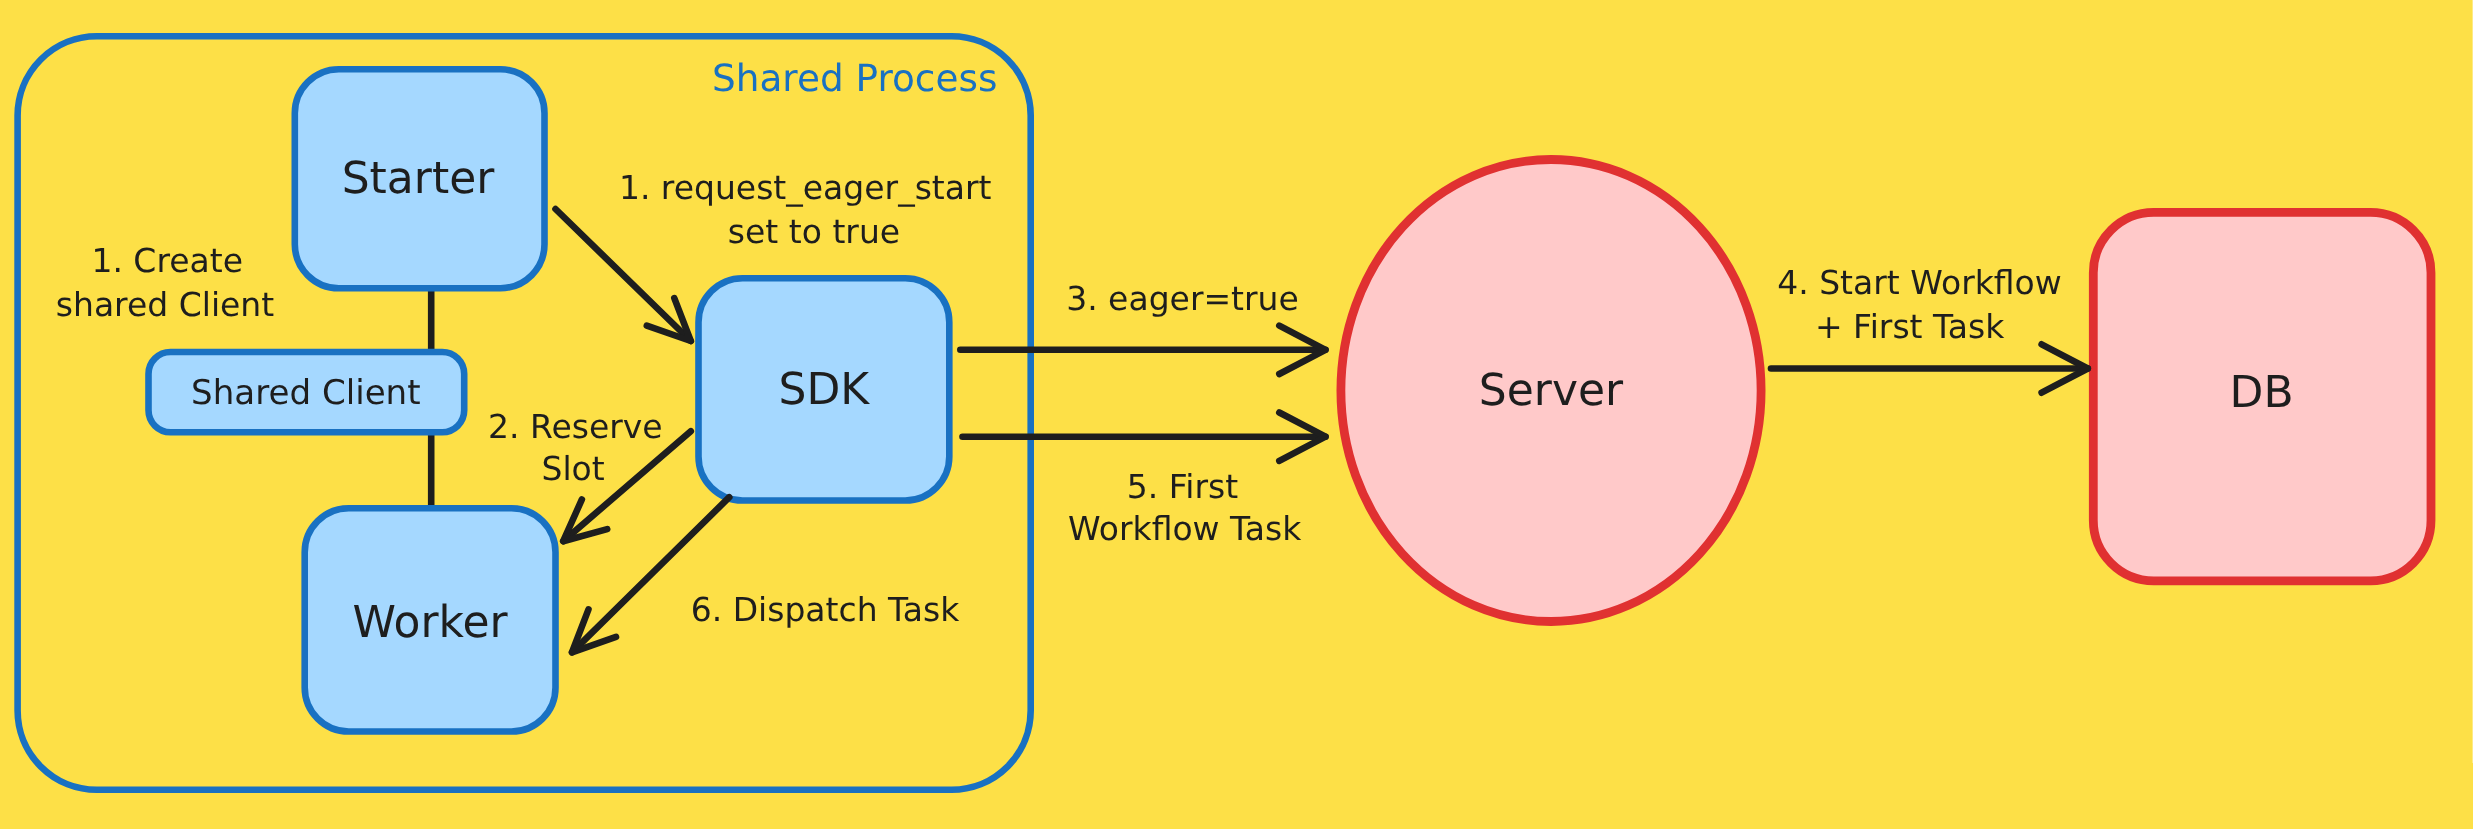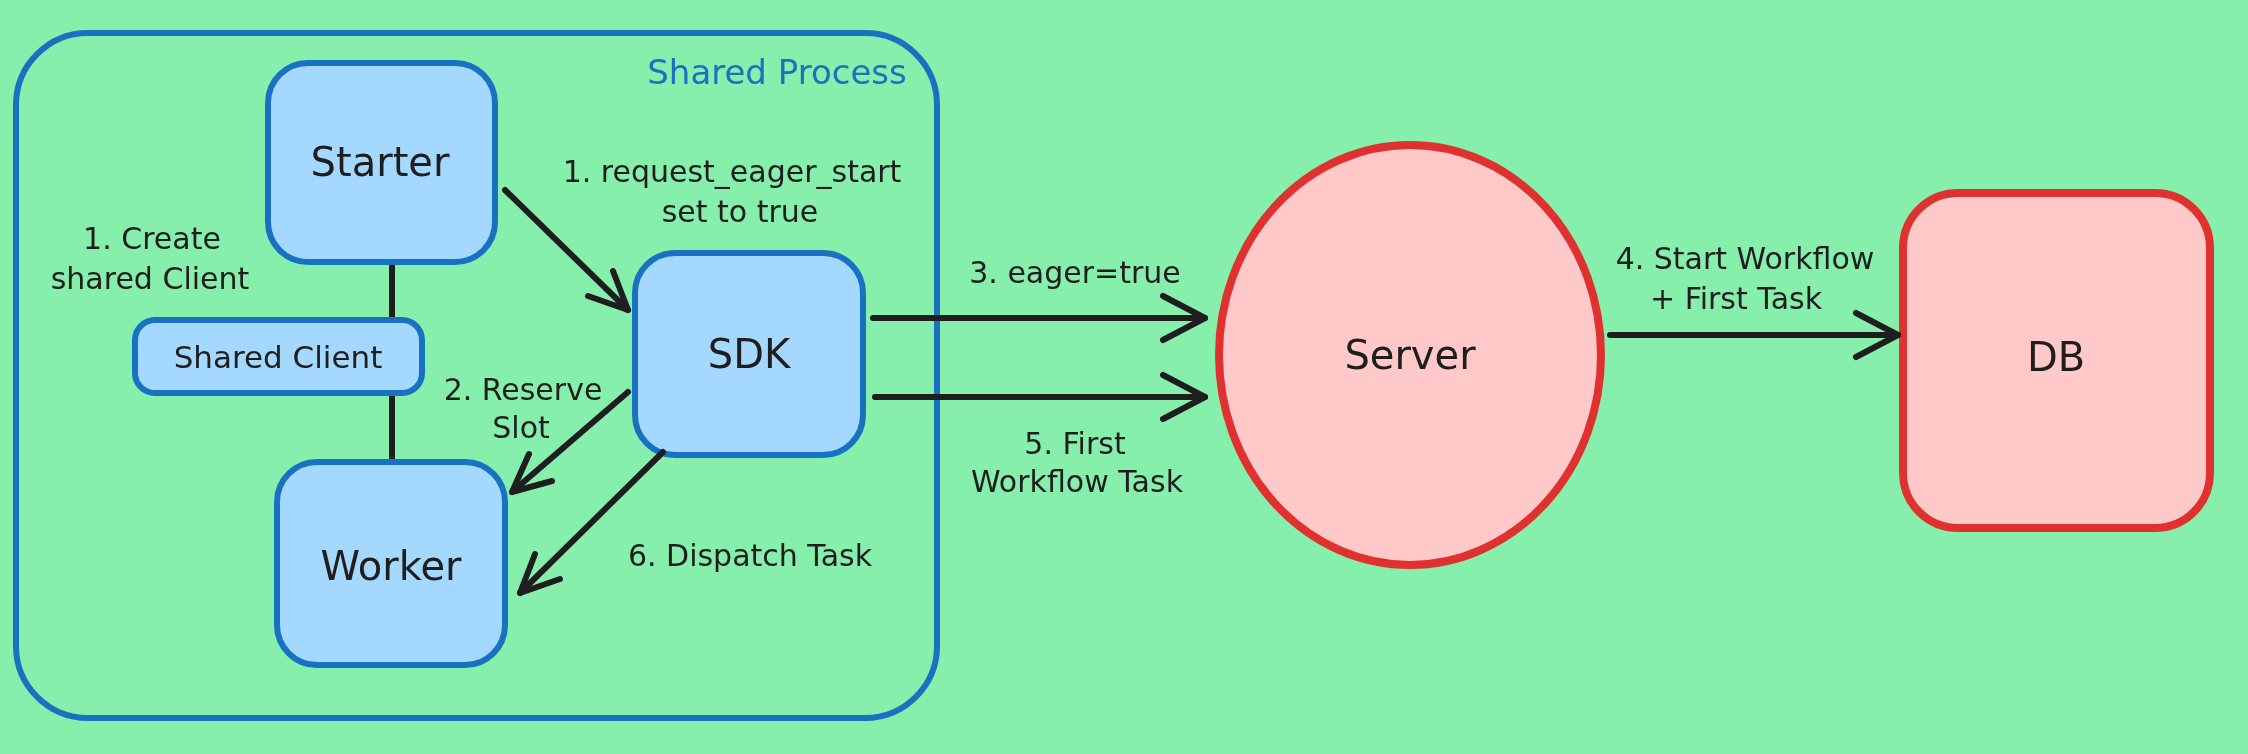--- a/index.html
+++ b/index.html
@@ -7,21 +7,21 @@
     padding: 0;
     background: #ffffff;
     width: 2248px;
     height: 754px;
     overflow: hidden;
   }
   .canvas {
     position: relative;
     width: 2248px;
     height: 754px;
-    background: #86efac;
+    background: #fde047;
   }
   svg { display: block; }
   .node-label {
     font-family: "DejaVu Sans", sans-serif;
     font-size: 40px;
     fill: #1e1e1e;
     text-anchor: middle;
   }
   .small-node-label {
     font-family: "DejaVu Sans", sans-serif;

